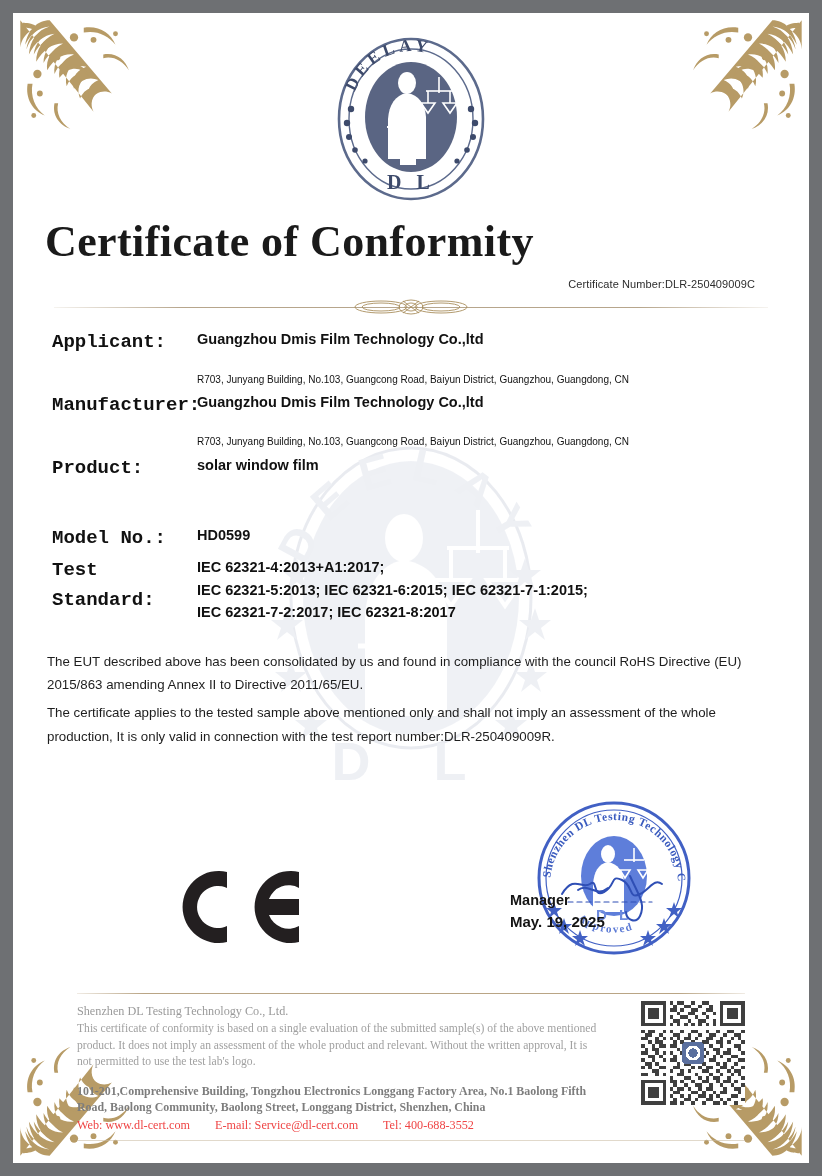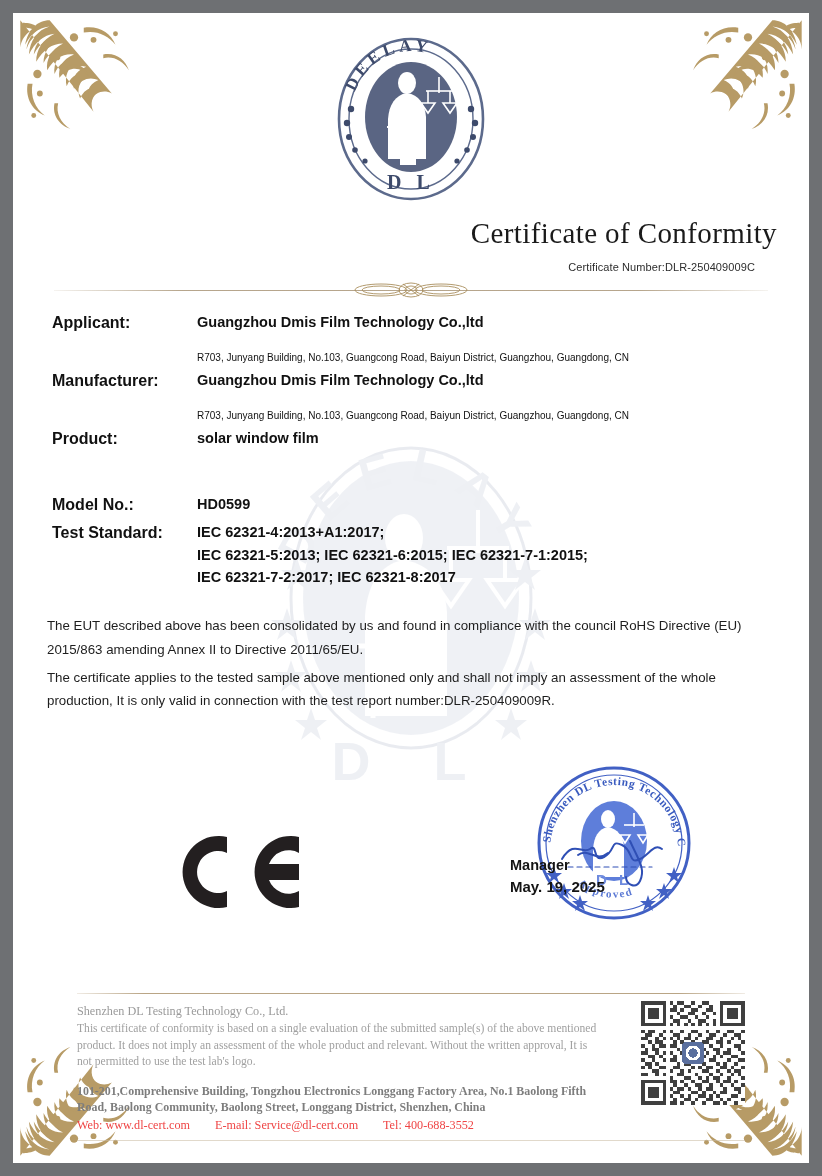--- a/index.html
+++ b/index.html
@@ -60,24 +60,24 @@
 
   
   #logo-block {
     text-align: center;
     padding-top: 18px;
   }
   #logo-block svg { display: inline-block; }
 
   
   #cert-title {
-    text-align: right;
+    text-align: left;
     font-family: "Liberation Serif", serif;
-    font-weight: normal;
-    font-size: 29px;
+    font-weight: bold;
+    font-size: 44px;
     letter-spacing: 0.4px;
     color: #1a1a1a;
     margin: 6px 0 0 0;
     line-height: 1.12;
   }
 
   
   #cert-number-row {
     text-align: right;
     padding-right: 22px;
@@ -116,25 +116,26 @@
 
   
   .field-row {
     display: flex;
     align-items: flex-start;
     margin-bottom: 3px;
   }
   .field-label {
     width: 145px;
     flex: 0 0 145px;
-    font-size: 16px;
+    font-size: 19px;
     font-weight: bold;
     color: #111;
     padding-left: 7px;
     line-height: 1.55;
+    font-family: Liberation Mono, monospace;
   }
   .field-value {
     flex: 1;
     font-size: 14.5px;
     color: #111;
     line-height: 1.55;
   }
   .field-value.bold { font-weight: bold; }
   .field-value.addr {
     font-weight: normal;

